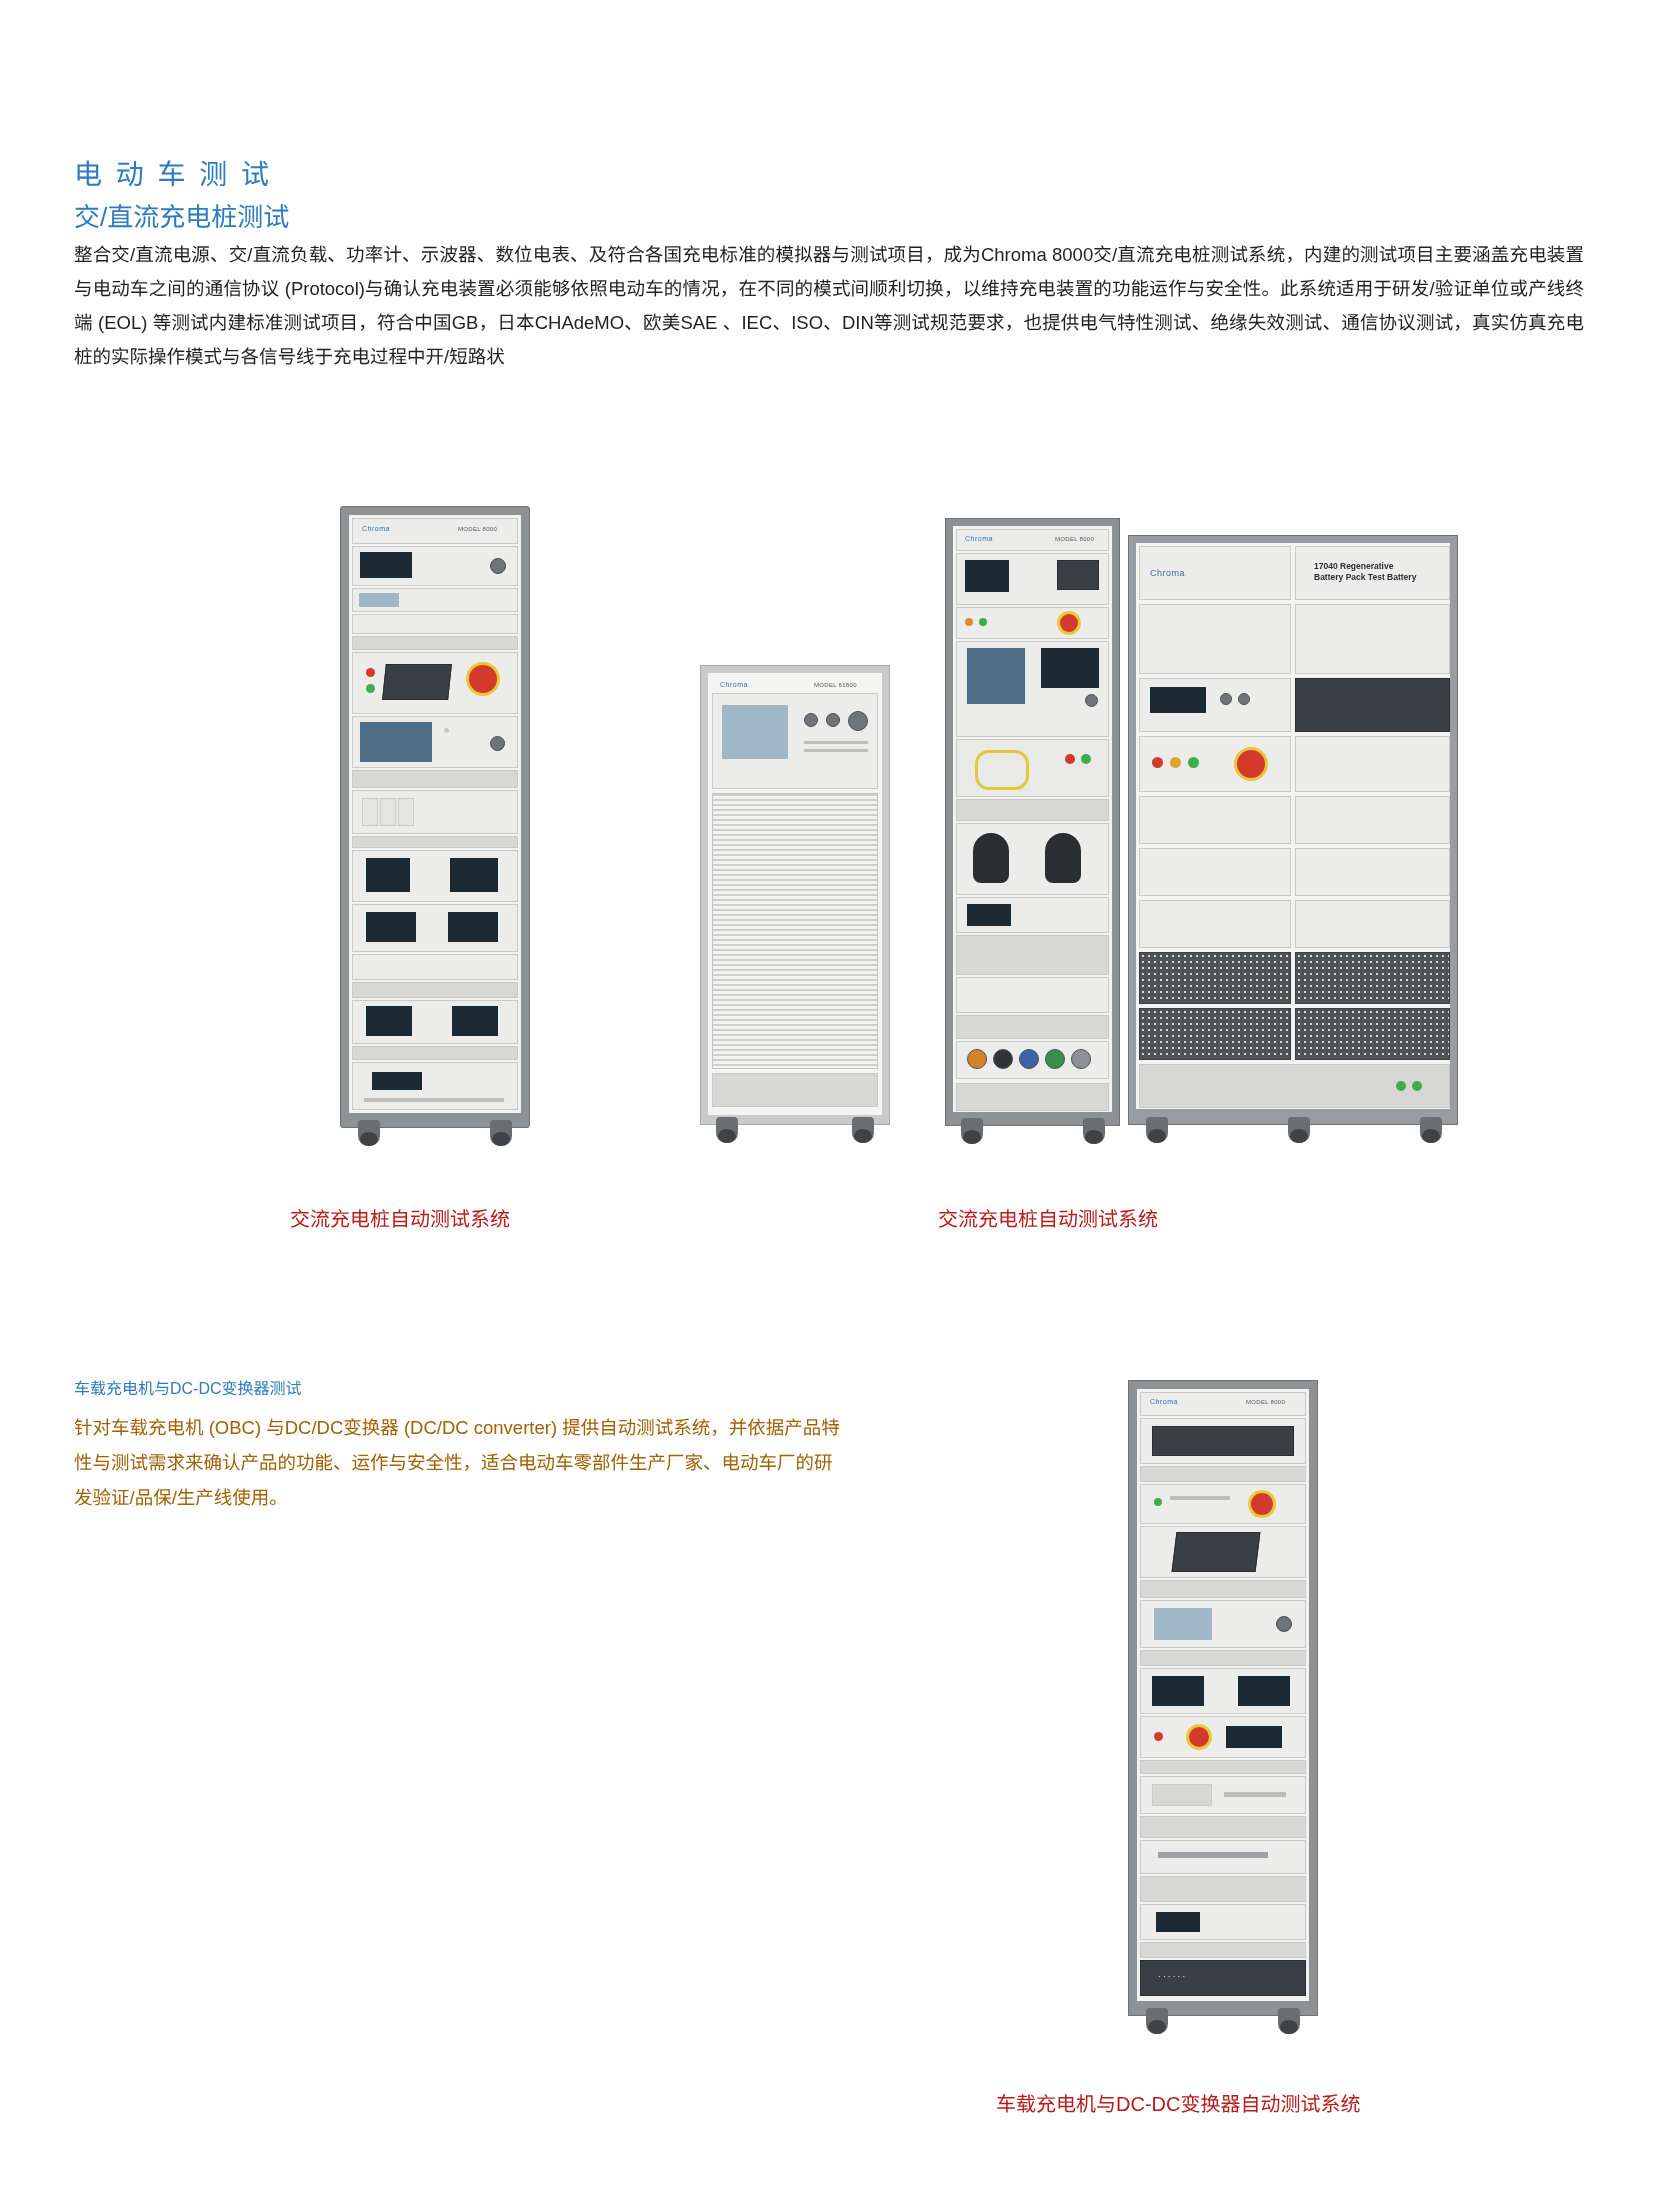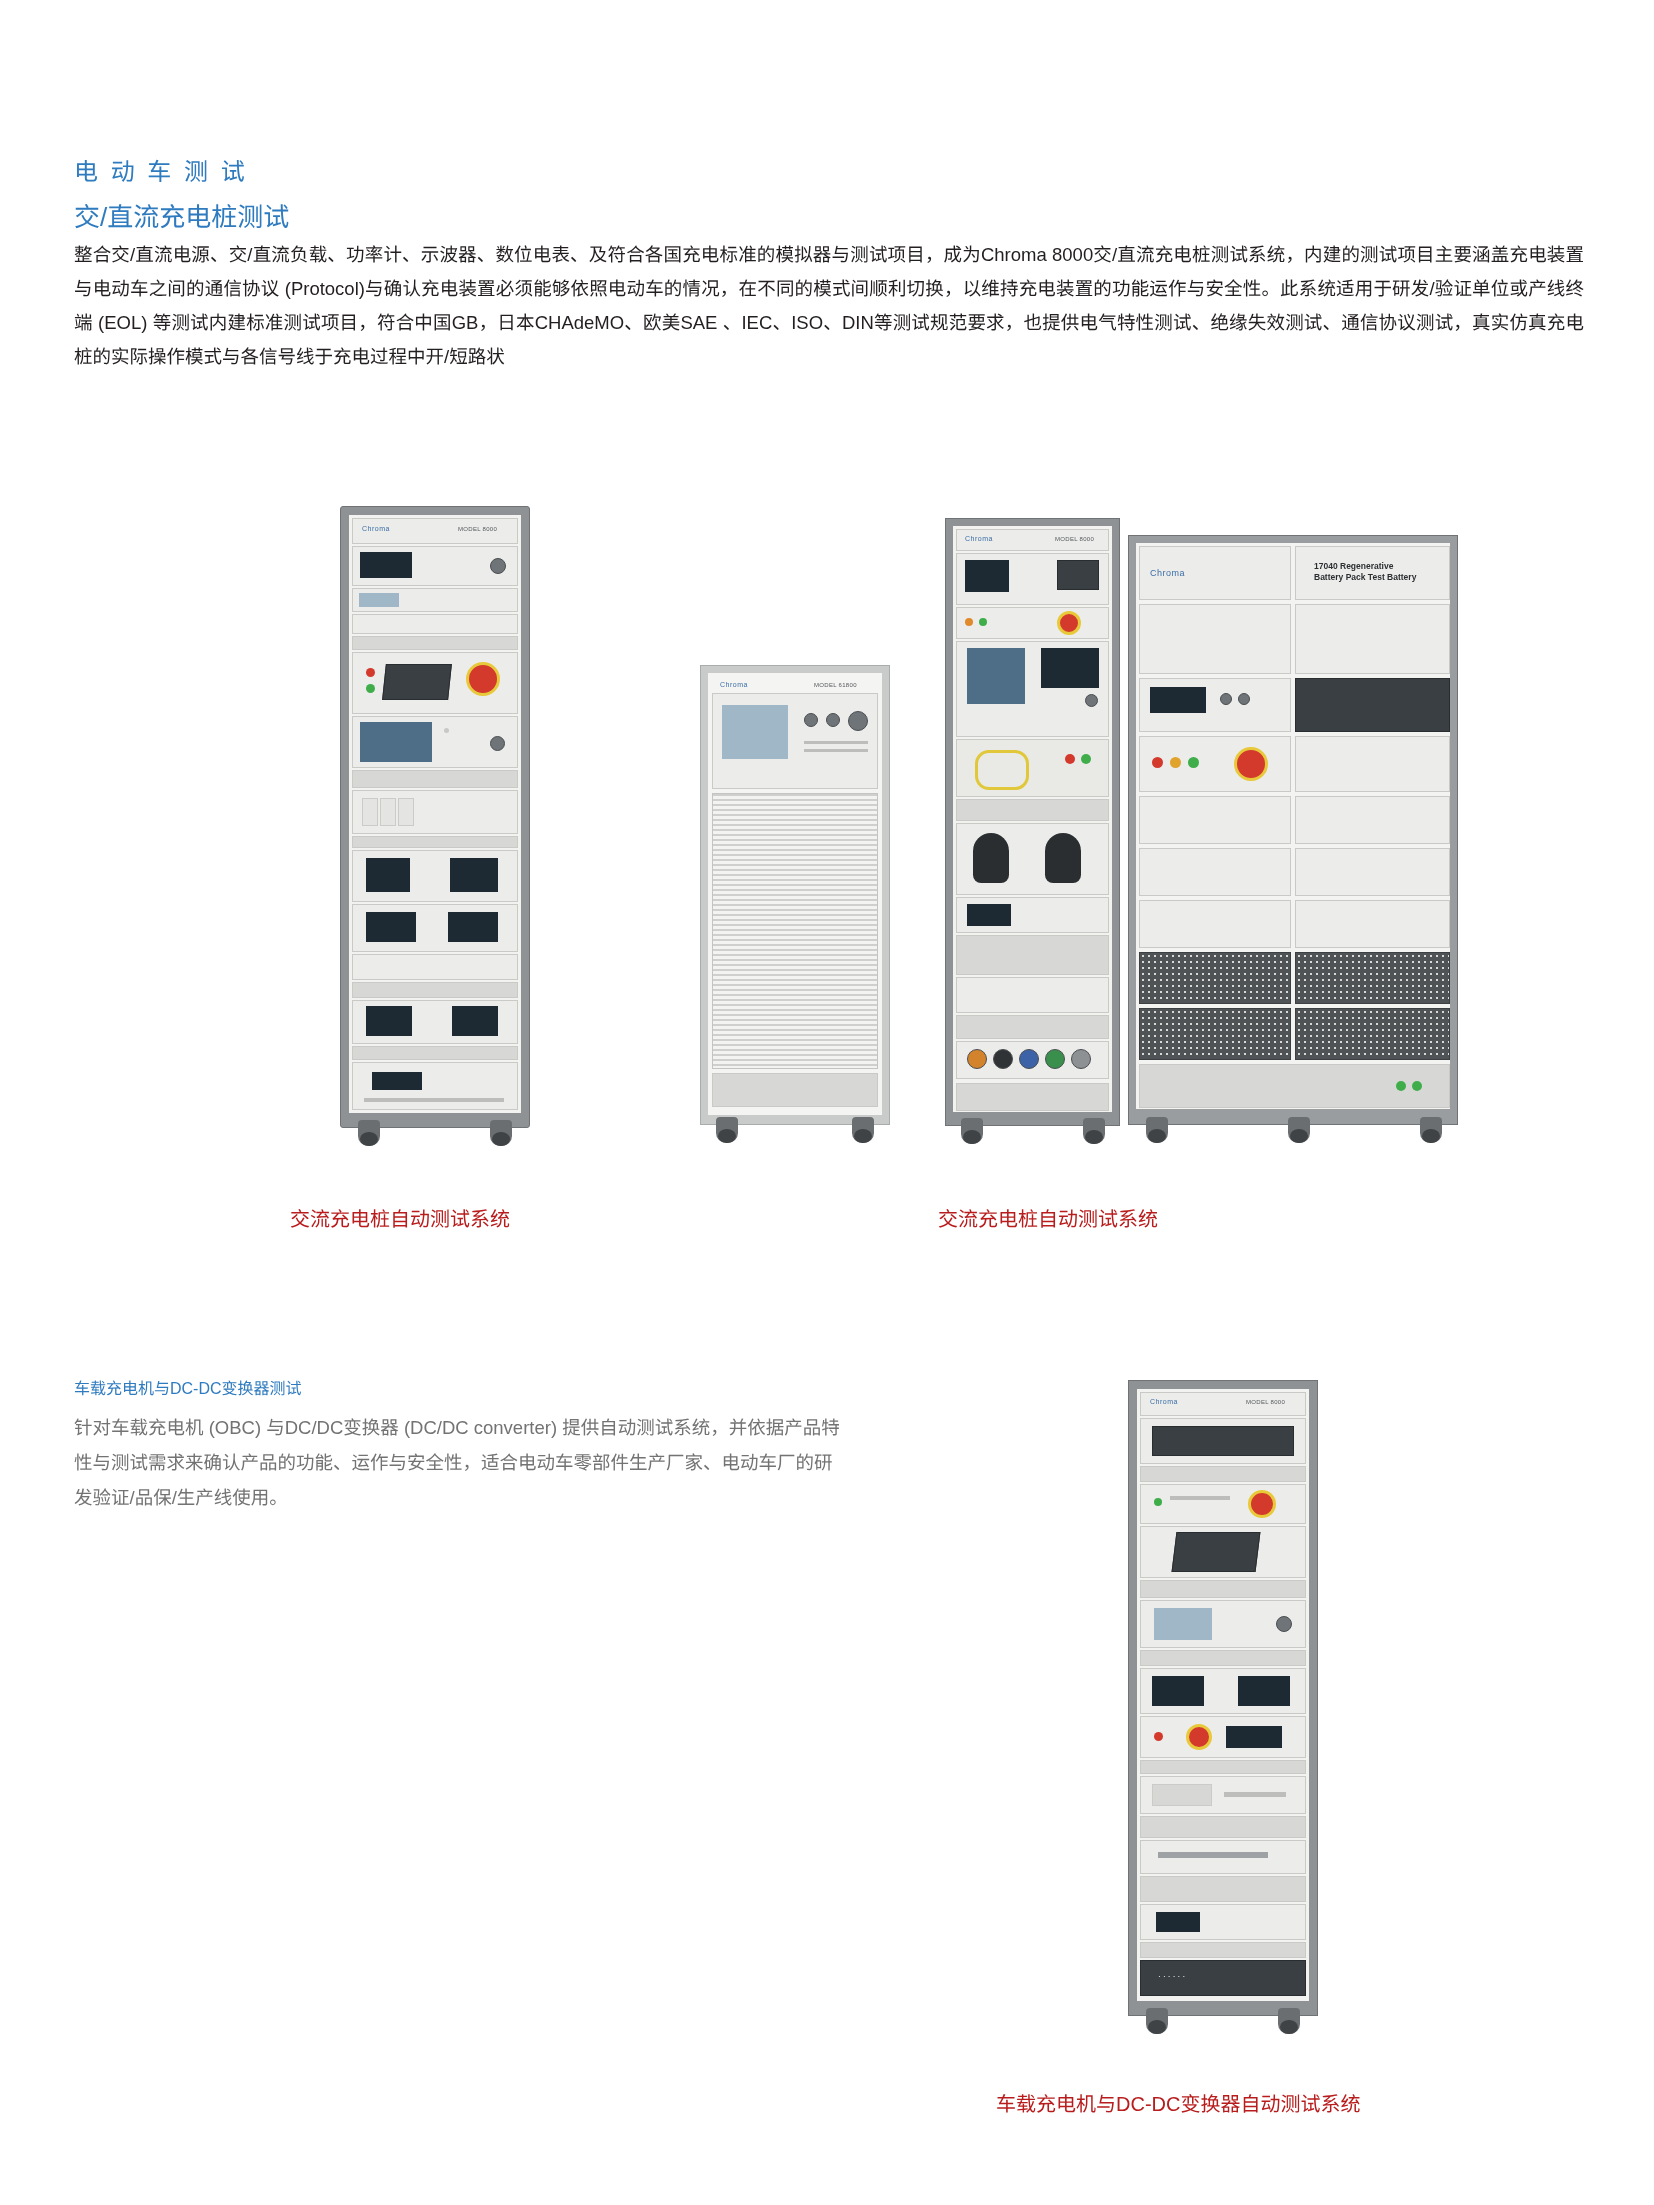--- a/index.html
+++ b/index.html
@@ -20,21 +20,21 @@
     left: 0; top: 0;
     width: 1654px;
     height: 2205px;
   }
 
   
   .sec-title {
     position: absolute;
     left: 74px;
     top: 152px;
-    font-size: 24px;
+    font-size: 28px;
     letter-spacing: 3px;
     color: #2e7bbf;
   }
   .sub-title-1 {
     position: absolute;
     left: 74px;
     top: 196px;
     font-size: 26px;
     color: #2e7bbf;
   }
@@ -71,21 +71,21 @@
     font-size: 16px;
     color: #2e7bbf;
   }
   .para-2 {
     position: absolute;
     left: 74px;
     top: 1410px;
     width: 775px;
     font-size: 18.5px;
     line-height: 35px;
-    color: #737373;
+    color: #a16207;
   }
   .para-3 {
     position: absolute;
     left: 74px;
     top: 1534px;
     width: 790px;
     font-size: 18.5px;
     line-height: 35px;
     color: #231f20;
   }

